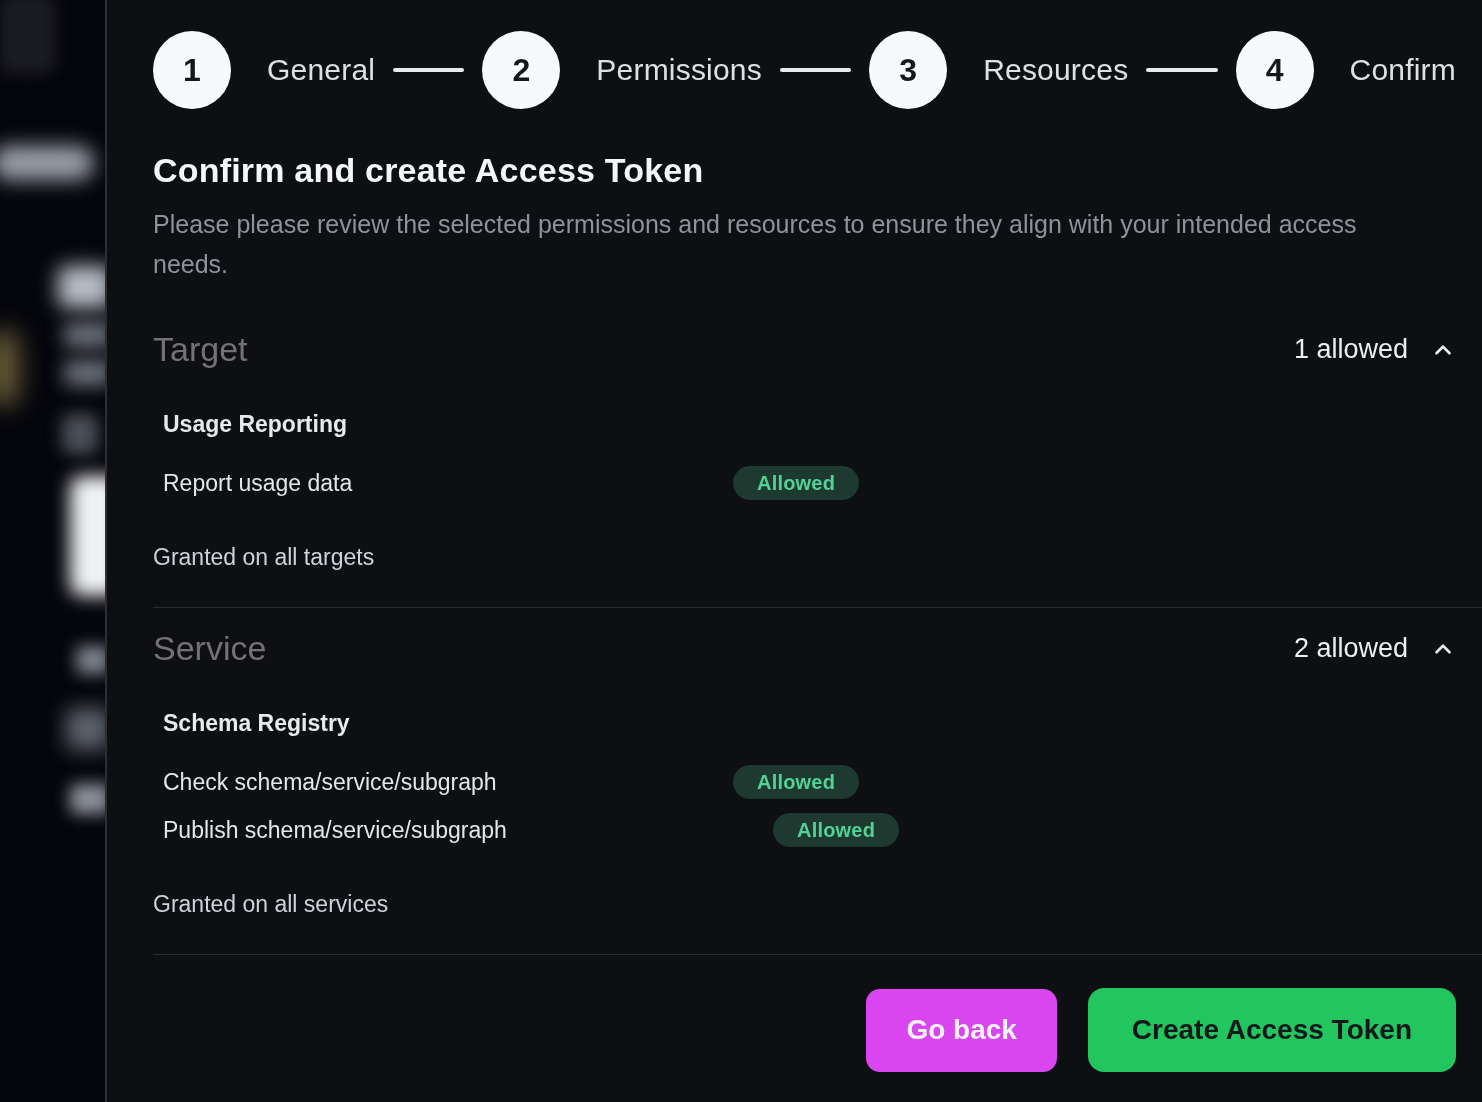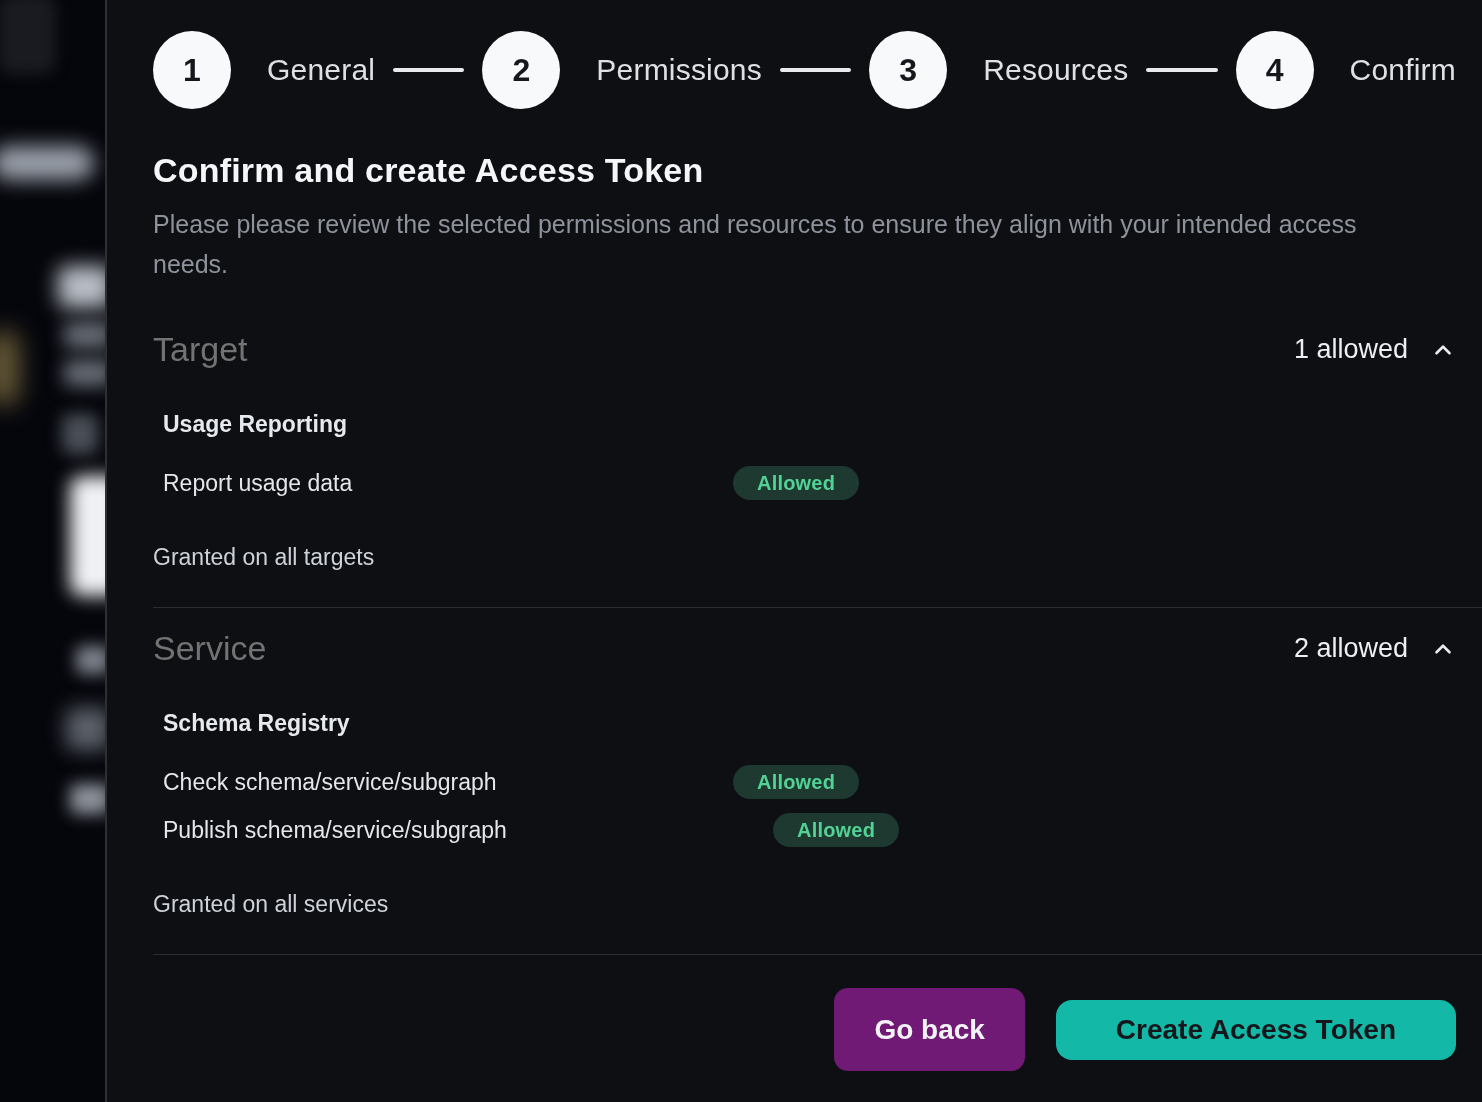--- a/index.html
+++ b/index.html
@@ -67,26 +67,26 @@
     height: 34px; padding: 0 24px; border-radius: 999px;
     background: #1d3930; color: #53d295;
     font-size: 20px; font-weight: 700; letter-spacing: .2px;
   }
   .granted-note { margin-top: 42px; font-size: 23px; color: #ced3da; }
   .divider { height: 1px; background: #2c2c2f; margin-top: 36px; margin-right: -26px; border: none; }
   
   .footer { display: flex; justify-content: flex-end; align-items: center; gap: 31px; margin-top: 33px; }
   .btn { border: none; cursor: pointer; font-family: "Liberation Sans", sans-serif; font-weight: 600; }
   .btn-secondary {
-    background: #701a75; color: #f2f3f5;
+    background: #d946ef; color: #f2f3f5;
     font-size: 28px; padding: 0 40px; height: 83px; border-radius: 14px;
   }
   .btn-primary {
-    background: #14b8a6; color: #15171c;
-    font-size: 28px; padding: 0 60px; height: 60px; border-radius: 16px;
+    background: #22c55e; color: #15171c;
+    font-size: 28px; padding: 0 44px; height: 84px; border-radius: 16px;
   }
 </style>
 </head>
 <body>
 
 <div class="bg-left">
   <div class="blob bg-logo"></div>
   <div class="blob bg-navtext"></div>
   <div class="blob bg-yellow"></div>
   <div class="blob bg-heading"></div>

